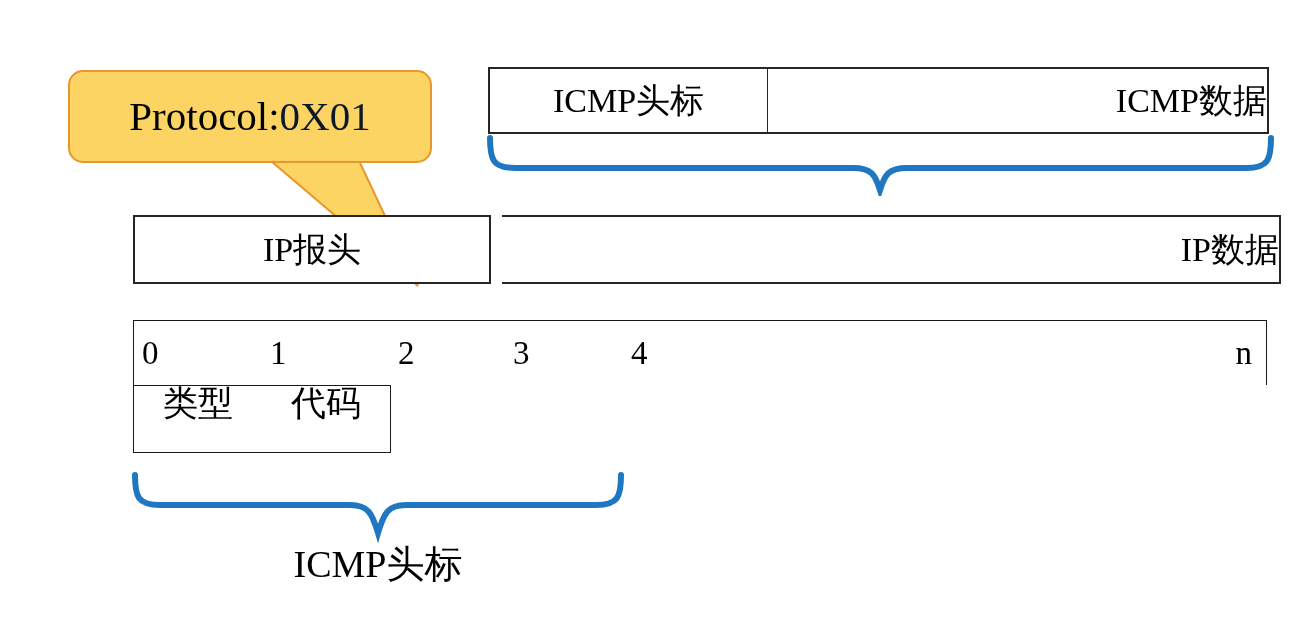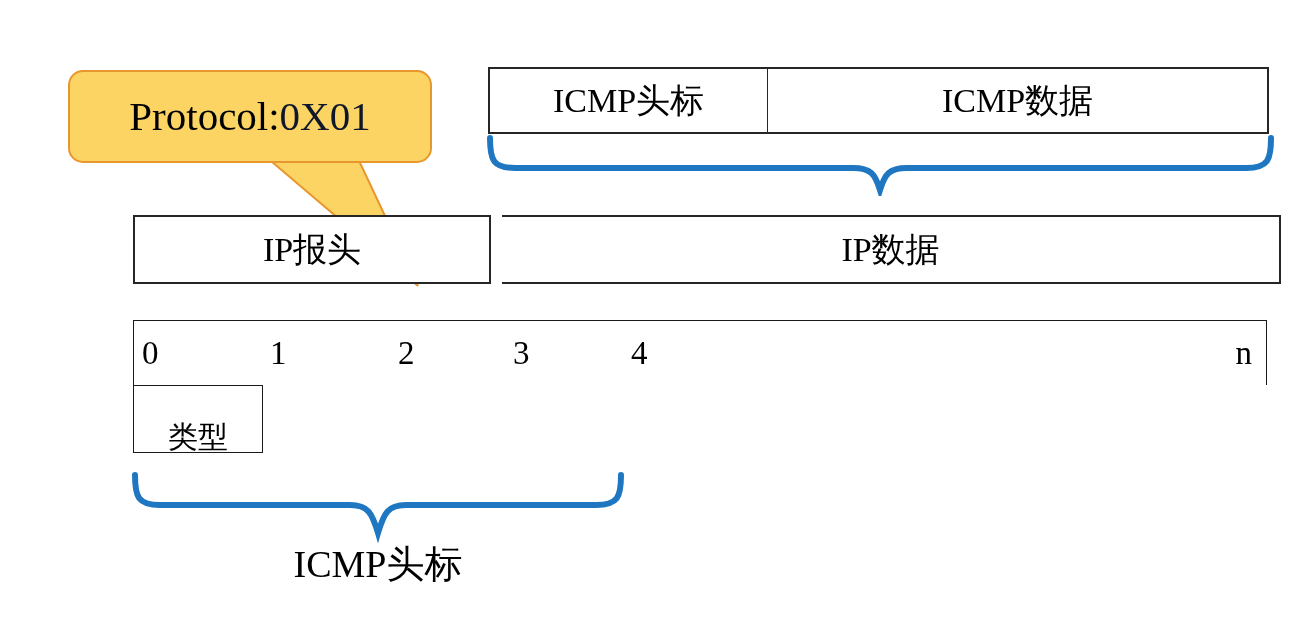--- a/index.html
+++ b/index.html
@@ -23,21 +23,21 @@
     box-sizing: border-box;
     border: 2px solid #262626;
     background: #ffffff;
     display: flex;
     align-items: center;
     justify-content: center;
     font-size: 34px;
     line-height: 1;
     white-space: nowrap;
   }
-  .cell.noleft  { border-left: none; }
+  .cell.noleft  { border-left: none; justify-content: flex-end; }
 
   
   #icmp-hdr-cell  { left: 488px;  top: 67px;  width: 281px; height: 67px; }
   #icmp-data-cell { left: 768px;  top: 67px;  width: 501px; height: 67px; }
 
   
   #ip-hdr-cell  { left: 133px; top: 215px; width: 358px; height: 69px; }
   #ip-data-cell { left: 502px; top: 215px; width: 779px; height: 69px; }
 
   
@@ -53,23 +53,23 @@
     display: flex;
     align-items: center;
   }
   .byte-num.wide { justify-content: space-between; padding-right: 14px; }
   .field {
     position: absolute;
     box-sizing: border-box;
     border: 1.6px solid #1a1a1a;
     background: #ffffff;
     display: flex;
-    align-items: flex-end;
+    align-items: flex-start;
     justify-content: center;
-    font-size: 30px;
+    font-size: 35px;
     line-height: 1;
     white-space: nowrap;
   }
   .field.noleft { border-left: none; }
   .byte-num.noleft { border-left: none; }
 
   #byte-label {
     position: absolute;
     left: 26px;
     top: 322px;
@@ -186,20 +186,23 @@
     <span>3</span>
   </div>
   <div class="byte-num wide noleft" id="num-4">
     <span>4</span>
     <span>n</span>
   </div>
 
   <div class="field" id="fld-type">
     <span>类型</span>
   </div>
+  <div class="field noleft" id="fld-code">
+    <span>代码</span>
+  </div>
 
   <svg class="brace" style="left:128px; top:455px; width:500px; height:90px;" viewBox="0 0 500 90">
     <path d="M7,20 C7,42 10,50 32,50 L222,50 C240,50 244,58 250,78
              C256,58 260,50 278,50 L468,50 C490,50 493,42 493,20" fill="none" stroke="#1F77C2" stroke-width="6" stroke-linecap="round"></path>
   </svg>
 
   <div id="bottom-label">ICMP头标</div>
 
 </div>
 

